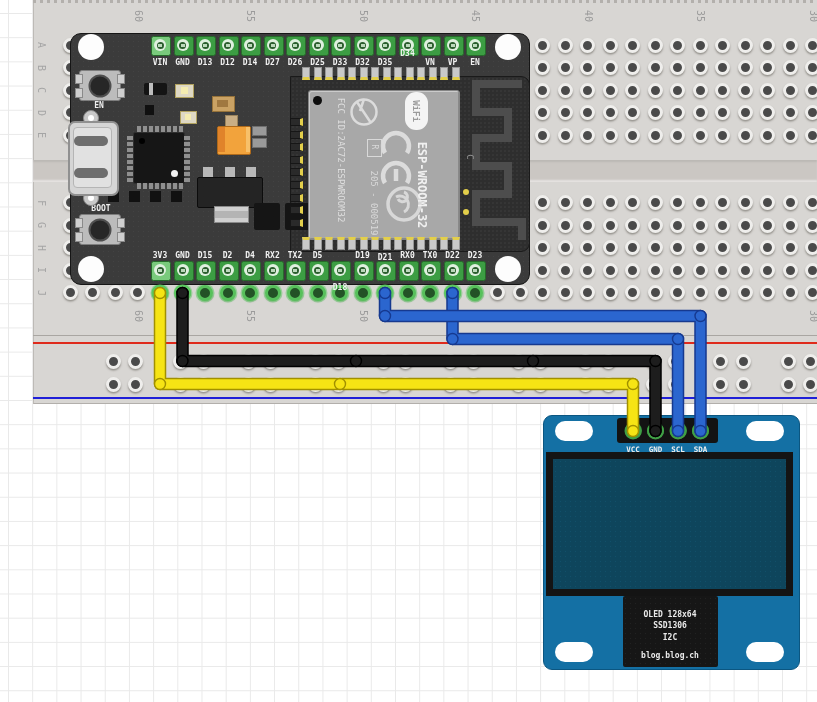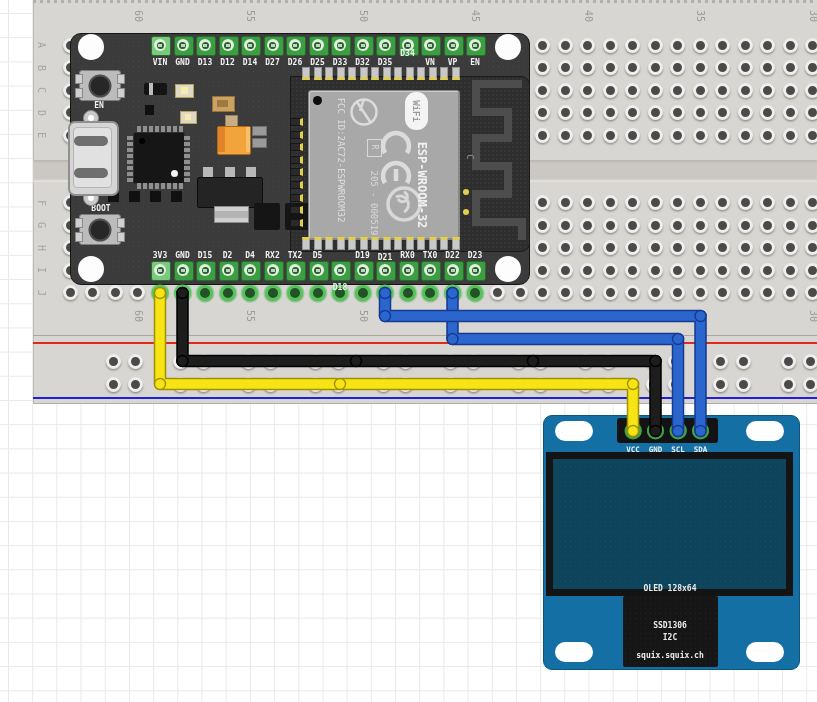--- a/index.html
+++ b/index.html
@@ -188,24 +188,24 @@
   <span class="vtext" style="left:470px;top:157px;font-size:9px;color:#8f8f8f;z-index:12;">C</span>
 
   <div class="oledpcb"></div>
   <div class="oledmount" style="left:555px;top:421px;"></div>
   <div class="oledmount" style="left:746px;top:421px;"></div>
   <div class="oledmount" style="left:555px;top:642px;"></div>
   <div class="oledmount" style="left:746px;top:642px;"></div>
   <div class="pinstrip"></div>
   <div class="oledscreen"></div>
   <div class="oledlabelbox"></div>
-  <span class="ctext oledtxt" style="left:670px;top:588px;">OLED 128x64</span>
+  <span class="ctext oledtxt" style="left:670px;top:614px;">OLED 128x64</span>
   <span class="ctext oledtxt" style="left:670px;top:625px;">SSD1306</span>
   <span class="ctext oledtxt" style="left:670px;top:637px;">I2C</span>
-  <span class="ctext oledtxt" style="left:670px;top:655px;">squix.squix.ch</span>
+  <span class="ctext oledtxt" style="left:670px;top:655px;">blog.blog.ch</span>
 
   <svg id="wires" style="left:0;top:0;z-index:40;" width="817" height="702" viewBox="0 0 817 702">
       <circle cx="160" cy="293" r="8.5" fill="#5bc75f"></circle>
       <circle cx="633" cy="431" r="8.5" fill="#41a046"></circle>
       <path d="M 160,293 L 160,384 L 633,384 L 633,431" fill="none" stroke="#a19000" stroke-width="12.5" stroke-linecap="round" stroke-linejoin="round"></path>
       <path d="M 160,293 L 160,384 L 633,384 L 633,431" fill="none" stroke="#f6e414" stroke-width="9.5" stroke-linecap="round" stroke-linejoin="round"></path>
       <circle cx="160" cy="384" r="5.5" fill="#f6e414" stroke="#a19000" stroke-width="1.4"></circle>
       <circle cx="633" cy="384" r="5.5" fill="#f6e414" stroke="#a19000" stroke-width="1.4"></circle>
       <circle cx="340" cy="384" r="5.5" fill="#f6e414" stroke="#a19000" stroke-width="1.4"></circle>
       <circle cx="160" cy="293" r="5.5" fill="#f6e414" stroke="#a19000" stroke-width="1.4"></circle>

